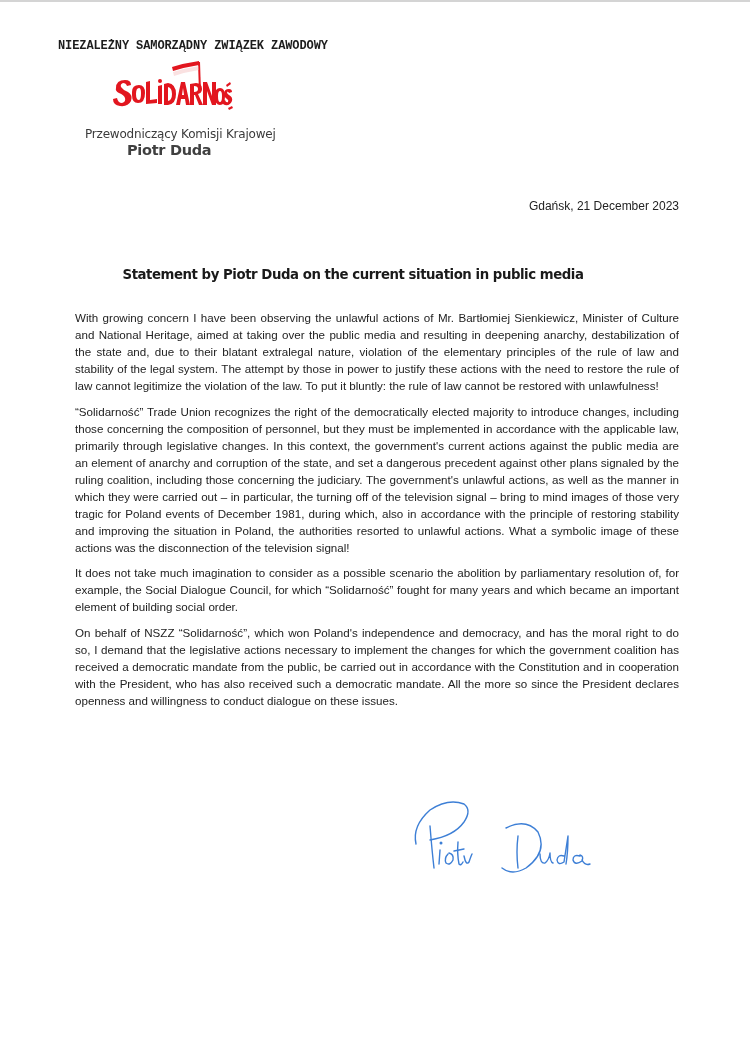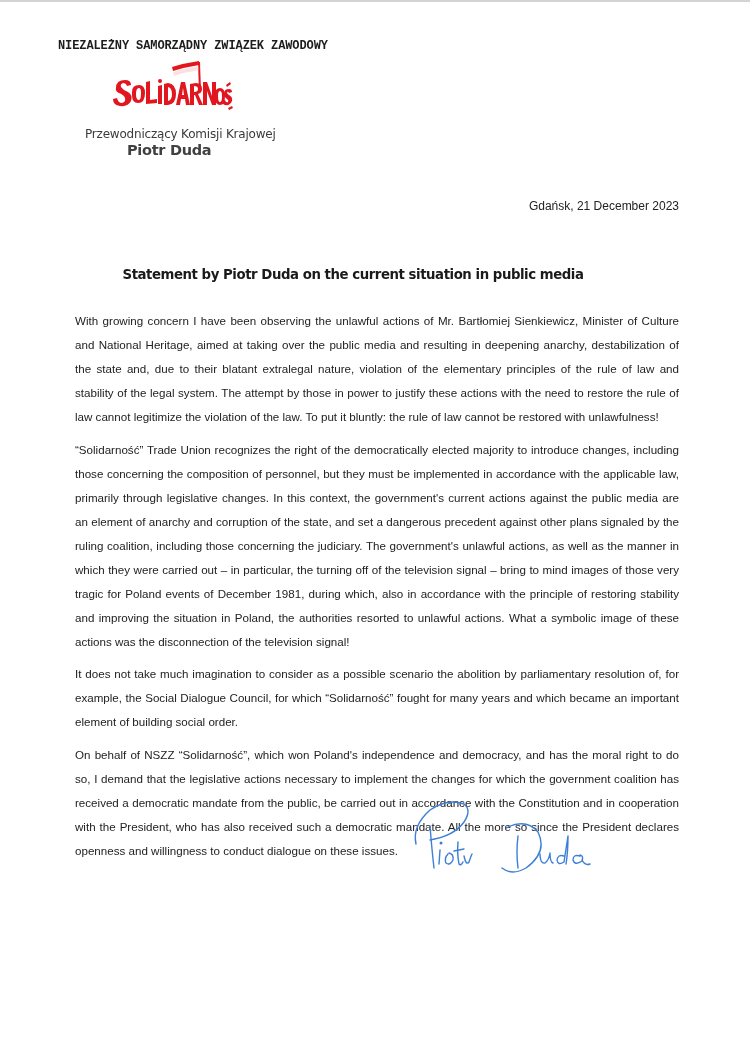--- a/index.html
+++ b/index.html
@@ -85,21 +85,21 @@
       font-size: 13.3px;
       color: #1a1a1a;
       letter-spacing: -0.45px;
     }
     .body-text {
       position: absolute;
       left: 75px;
       top: 309px;
       width: 604px;
       font-size: 11.6px;
-      line-height: 24px;
+      line-height: 17px;
       color: #222;
       text-align: justify;
     }
     .body-text p {
       margin: 0 0 8.6px 0;
     }
     .signature {
       position: absolute;
       left: 408px;
       top: 796px;

